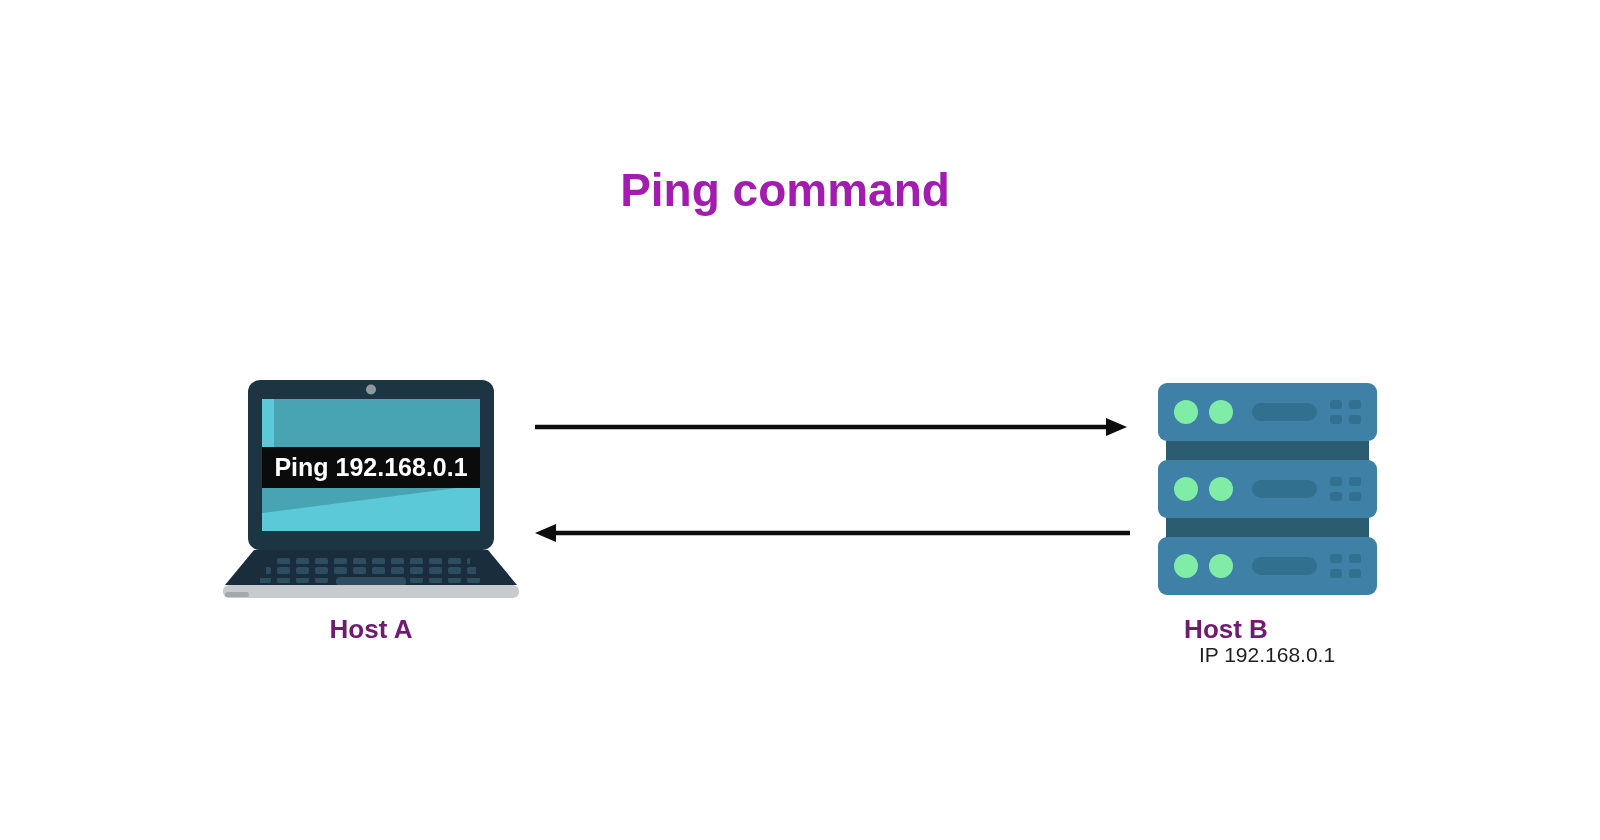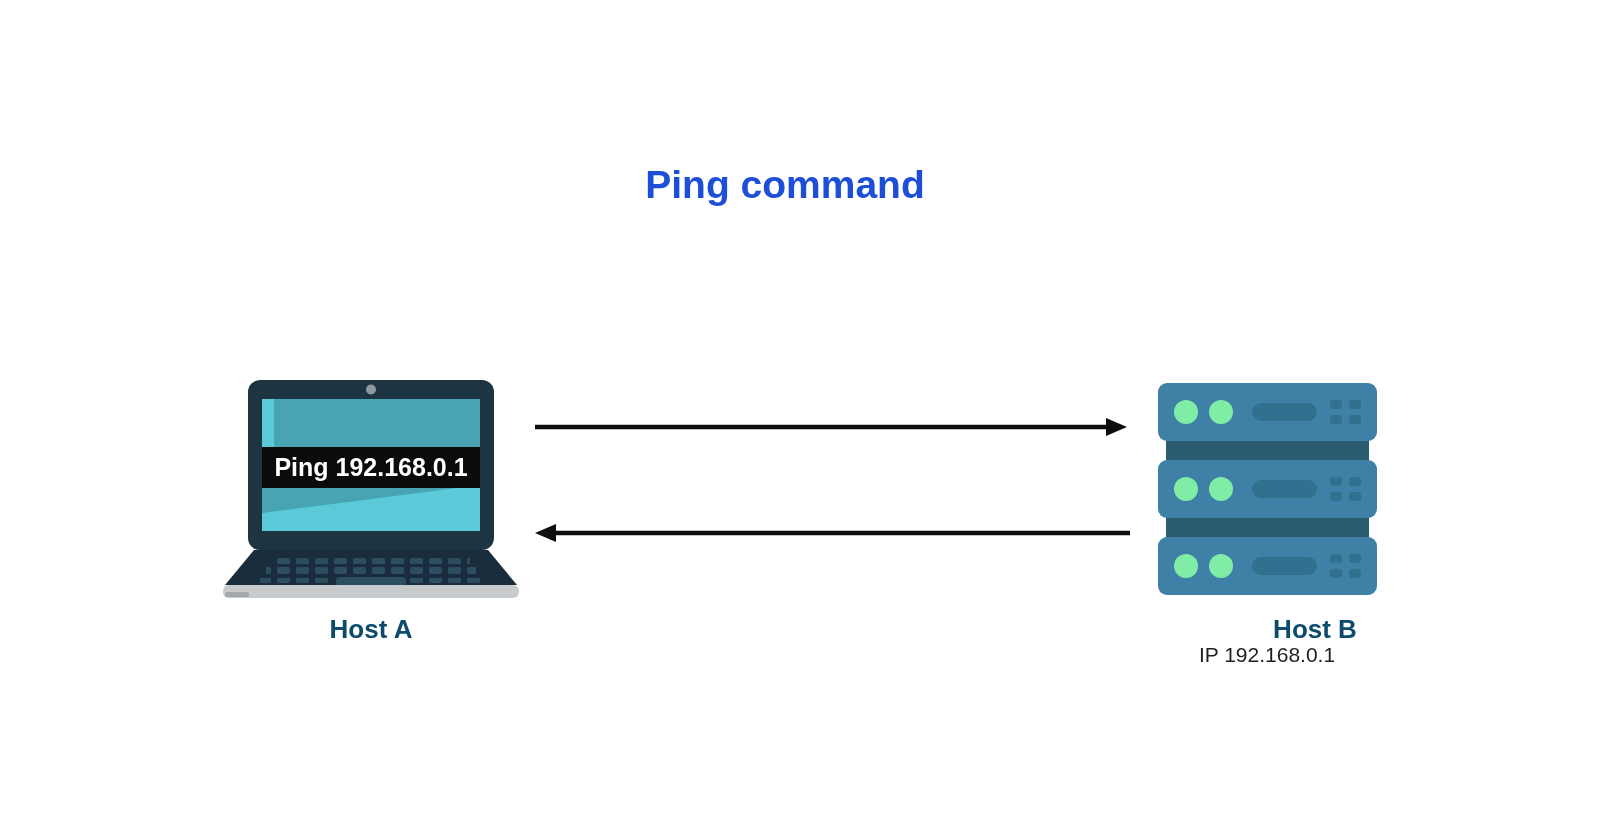--- a/index.html
+++ b/index.html
@@ -4,26 +4,26 @@
 <style>
   html,body{margin:0;padding:0;}
   body{
     width:1600px;height:840px;position:relative;overflow:hidden;
     background:#ffffff;
     font-family:"Liberation Sans", sans-serif;
   }
   .abs{position:absolute;}
   #title{
     left:785px;top:163px;transform:translateX(-50%);
-    font-size:39px;font-weight:bold;color:#1d4ed8;
+    font-size:46px;font-weight:bold;color:#a21caf;
     white-space:nowrap;letter-spacing:0px;
   }
   .host-label{
     transform:translateX(-50%);
-    font-size:26px;font-weight:bold;color:#0c4a6e;white-space:nowrap;
+    font-size:26px;font-weight:bold;color:#701a75;white-space:nowrap;
   }
   #host-b-ip{
     transform:translateX(-50%);
     font-size:21px;font-weight:normal;color:#1f1f1f;white-space:nowrap;
   }
   svg{display:block;}
   svg text{font-family:"Liberation Sans", sans-serif;}
   #banner-text{font-size:25px;font-weight:bold;}
 </style>
 </head>
@@ -113,14 +113,14 @@
       <path d="M607,22 L586,13 L586,31 Z" fill="#0d0d0d"></path>
     </g>
     <g>
       <line x1="33" y1="128" x2="610" y2="128" stroke-width="4.5" stroke="#0d0d0d"></line>
       <path d="M15,128 L36,119 L36,137 Z" fill="#0d0d0d"></path>
     </g>
   </svg>
 </div>
 
 <div class="abs host-label" style="left:371px;top:614px;">Host A</div>
-<div class="abs host-label" style="left:1315px;top:614px;">Host B</div>
+<div class="abs host-label" style="left:1226px;top:614px;">Host B</div>
 <div id="host-b-ip" class="abs" style="left:1267px;top:643px;">IP 192.168.0.1</div>
 
 </body></html>

